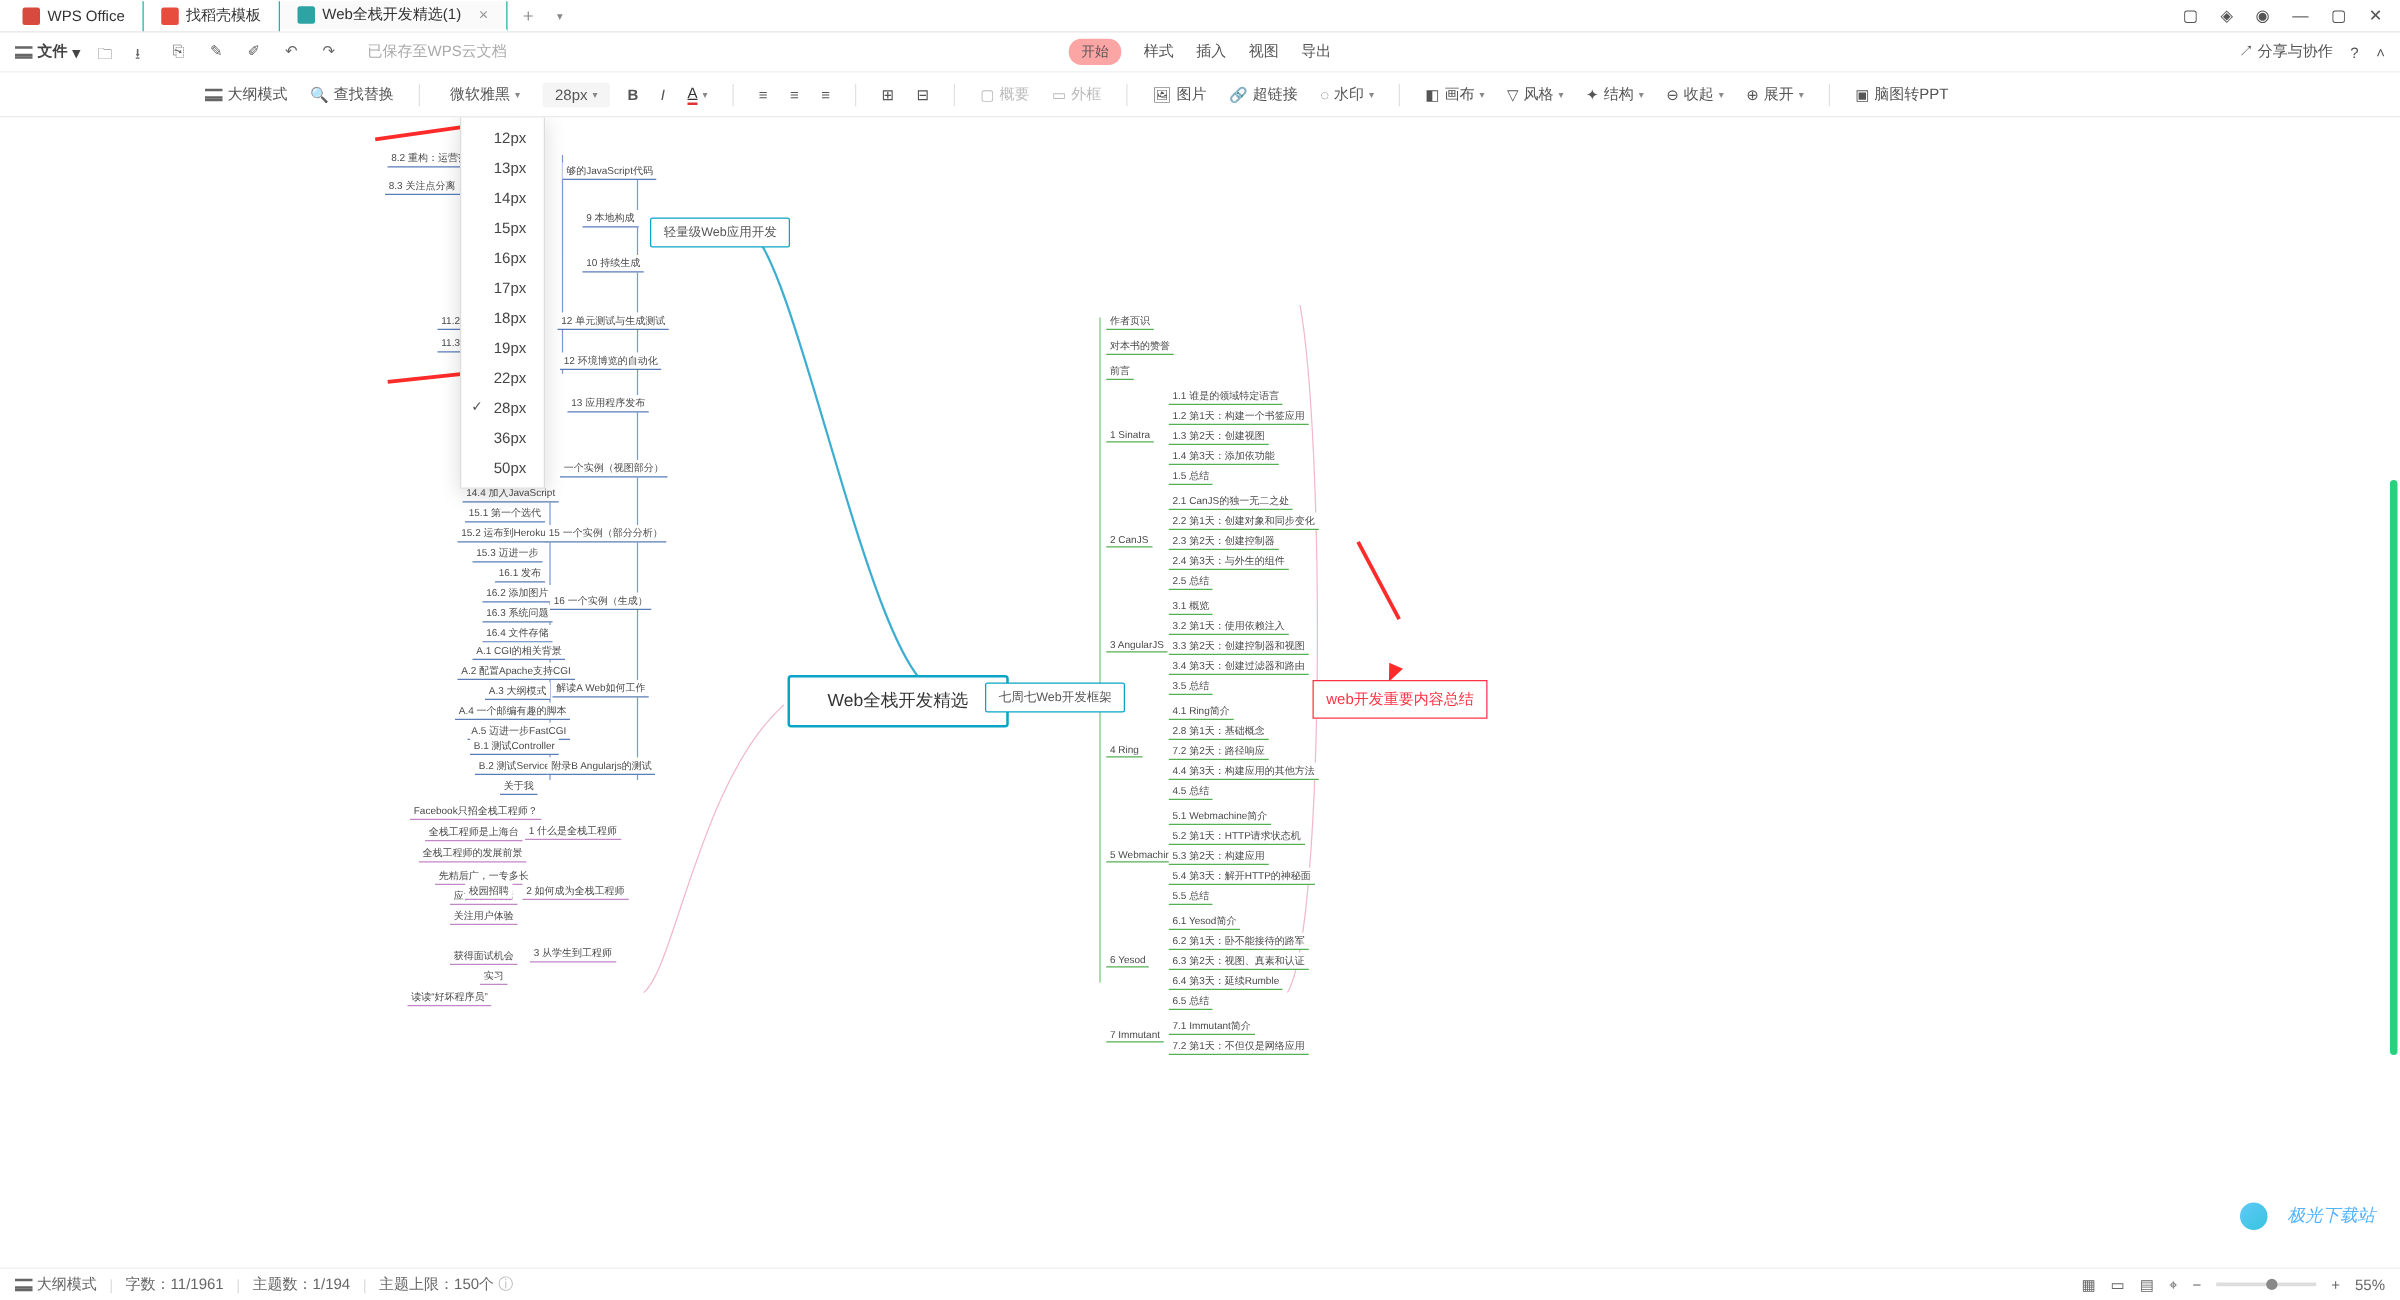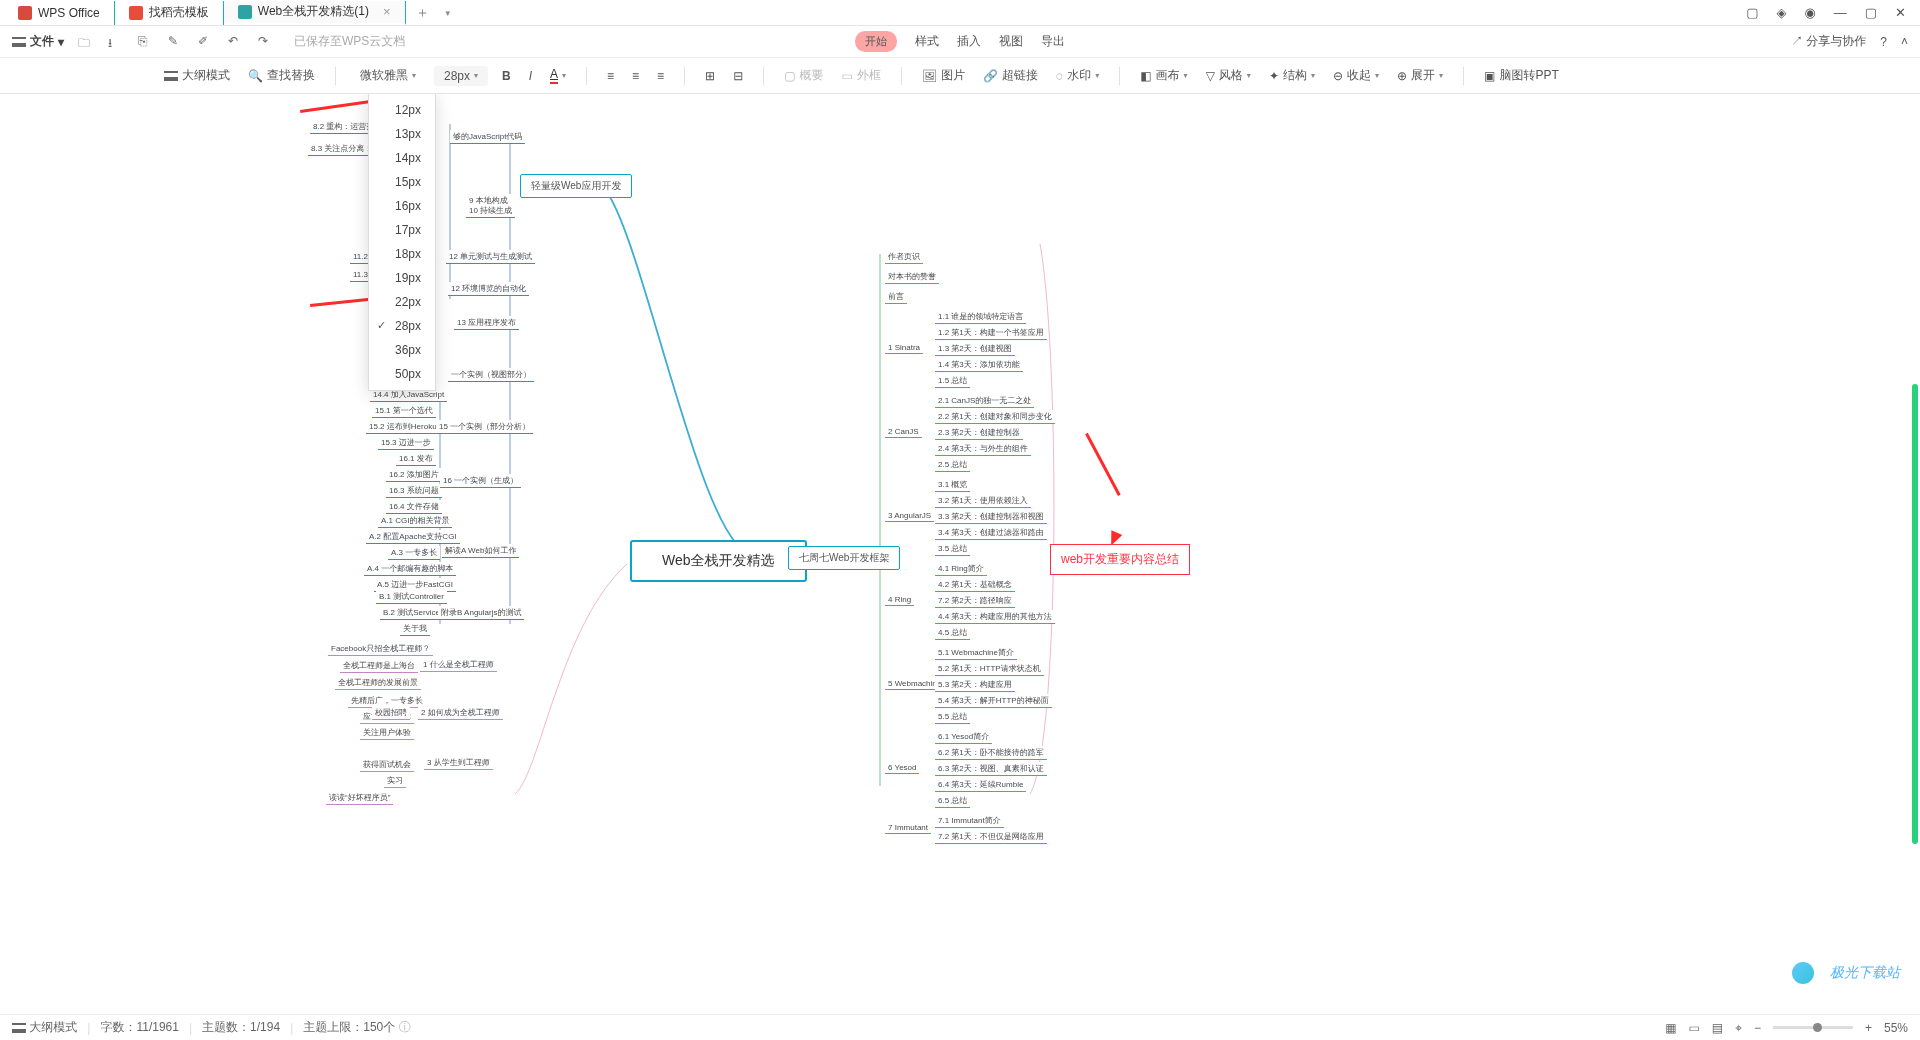--- a/index.html
+++ b/index.html
@@ -236,21 +236,21 @@
   <div class="arrow-head" style="left:374px; top:196px; border-width:6px 0 6px 14px; border-color:transparent transparent transparent #ff2a2a;"></div>
 
   <div class="arrow-line" style="left:1118px; top:402px; width:70px; transform:rotate(-118deg);"></div>
   <div class="arrow-head" style="left:1108px; top:438px; border-width:14px 6px 0 6px; border-color:#ff2a2a transparent transparent transparent; transform:rotate(24deg);"></div>
 
   <div class="node node-main" style="left:630px; top:446px;">Web全栈开发精选</div>
   <div class="node node-sub" style="left:788px; top:452px;">七周七Web开发框架</div>
   <div class="node node-sub" style="left:520px; top:80px;">轻量级Web应用开发</div>
   <div class="node node-red" style="left:1050px; top:450px;">web开发重要内容总结</div>
 
-  <div class="node node-leaf pb" style="left:466px; top:74px;margin-top:26px;">9 本地构成</div>
+  <div class="node node-leaf pb" style="left:466px; top:74px;">9 本地构成</div>
   <div class="node node-leaf pb" style="left:466px; top:110px;">10 持续生成</div>
 
   <div id="right-tree">
       <div class="node node-leaf gb" style="left: 885px; top: 156px;">作者页识</div>
       <div class="node node-leaf gb" style="left: 885px; top: 176px;">对本书的赞誉</div>
       <div class="node node-leaf gb" style="left: 885px; top: 196px;">前言</div>
       <div class="node node-leaf gb" style="left: 885px; top: 248px;">1 Sinatra</div>
       <div class="node node-leaf gb" style="left: 935px; top: 216px;">1.1 谁是的领域特定语言</div>
       <div class="node node-leaf gb" style="left: 935px; top: 232px;">1.2 第1天：构建一个书签应用</div>
       <div class="node node-leaf gb" style="left: 935px; top: 248px;">1.3 第2天：创建视图</div>
@@ -263,21 +263,21 @@
       <div class="node node-leaf gb" style="left: 935px; top: 348px;">2.4 第3天：与外生的组件</div>
       <div class="node node-leaf gb" style="left: 935px; top: 364px;">2.5 总结</div>
       <div class="node node-leaf gb" style="left: 885px; top: 416px;">3 AngularJS</div>
       <div class="node node-leaf gb" style="left: 935px; top: 384px;">3.1 概览</div>
       <div class="node node-leaf gb" style="left: 935px; top: 400px;">3.2 第1天：使用依赖注入</div>
       <div class="node node-leaf gb" style="left: 935px; top: 416px;">3.3 第2天：创建控制器和视图</div>
       <div class="node node-leaf gb" style="left: 935px; top: 432px;">3.4 第3天：创建过滤器和路由</div>
       <div class="node node-leaf gb" style="left: 935px; top: 448px;">3.5 总结</div>
       <div class="node node-leaf gb" style="left: 885px; top: 500px;">4 Ring</div>
       <div class="node node-leaf gb" style="left: 935px; top: 468px;">4.1 Ring简介</div>
-      <div class="node node-leaf gb" style="left: 935px; top: 484px;">4.2 第1天：基础概念</div>
+      <div class="node node-leaf gb" style="left: 935px; top: 484px;">2.8 第1天：基础概念</div>
       <div class="node node-leaf gb" style="left: 935px; top: 500px;">7.2 第2天：路径响应</div>
       <div class="node node-leaf gb" style="left: 935px; top: 516px;">4.4 第3天：构建应用的其他方法</div>
       <div class="node node-leaf gb" style="left: 935px; top: 532px;">4.5 总结</div>
       <div class="node node-leaf gb" style="left: 885px; top: 584px;">5 Webmachine</div>
       <div class="node node-leaf gb" style="left: 935px; top: 552px;">5.1 Webmachine简介</div>
       <div class="node node-leaf gb" style="left: 935px; top: 568px;">5.2 第1天：HTTP请求状态机</div>
       <div class="node node-leaf gb" style="left: 935px; top: 584px;">5.3 第2天：构建应用</div>
       <div class="node node-leaf gb" style="left: 935px; top: 600px;">5.4 第3天：解开HTTP的神秘面</div>
       <div class="node node-leaf gb" style="left: 935px; top: 616px;">5.5 总结</div>
       <div class="node node-leaf gb" style="left: 885px; top: 668px;">6 Yesod</div>
@@ -305,21 +305,21 @@
       <div class="node node-leaf pb" style="left: 366px; top: 326px;">15.2 运布到Heroku</div>
       <div class="node node-leaf pb" style="left: 378px; top: 342px;">15.3 迈进一步</div>
       <div class="node node-leaf pb" style="left: 436px; top: 326px;">15 一个实例（部分分析）</div>
       <div class="node node-leaf pb" style="left: 396px; top: 358px;">16.1 发布</div>
       <div class="node node-leaf pb" style="left: 386px; top: 374px;">16.2 添加图片</div>
       <div class="node node-leaf pb" style="left: 386px; top: 390px;">16.3 系统问题</div>
       <div class="node node-leaf pb" style="left: 386px; top: 406px;">16.4 文件存储</div>
       <div class="node node-leaf pb" style="left: 440px; top: 380px;">16 一个实例（生成）</div>
       <div class="node node-leaf pb" style="left: 378px; top: 420px;">A.1 CGI的相关背景</div>
       <div class="node node-leaf pb" style="left: 366px; top: 436px;">A.2 配置Apache支持CGI</div>
-      <div class="node node-leaf pb" style="left: 388px; top: 452px;">A.3 一专多长</div>
+      <div class="node node-leaf pb" style="left: 388px; top: 452px;">A.3 大纲模式</div>
       <div class="node node-leaf pb" style="left: 364px; top: 468px;">A.4 一个邮编有趣的脚本</div>
       <div class="node node-leaf pb" style="left: 374px; top: 484px;">A.5 迈进一步FastCGI</div>
       <div class="node node-leaf pb" style="left: 442px; top: 450px;">解读A Web如何工作</div>
       <div class="node node-leaf pb" style="left: 376px; top: 496px;">B.1 测试Controller</div>
       <div class="node node-leaf pb" style="left: 380px; top: 512px;">B.2 测试Service</div>
       <div class="node node-leaf pb" style="left: 400px; top: 528px;">关于我</div>
       <div class="node node-leaf pb" style="left: 438px; top: 512px;">附录B Angularjs的测试</div>
     </div>
   <div id="bottom-tree">
       <div class="node node-leaf ppb" style="left: 328px; top: 548px;">Facebook只招全栈工程师？</div>

